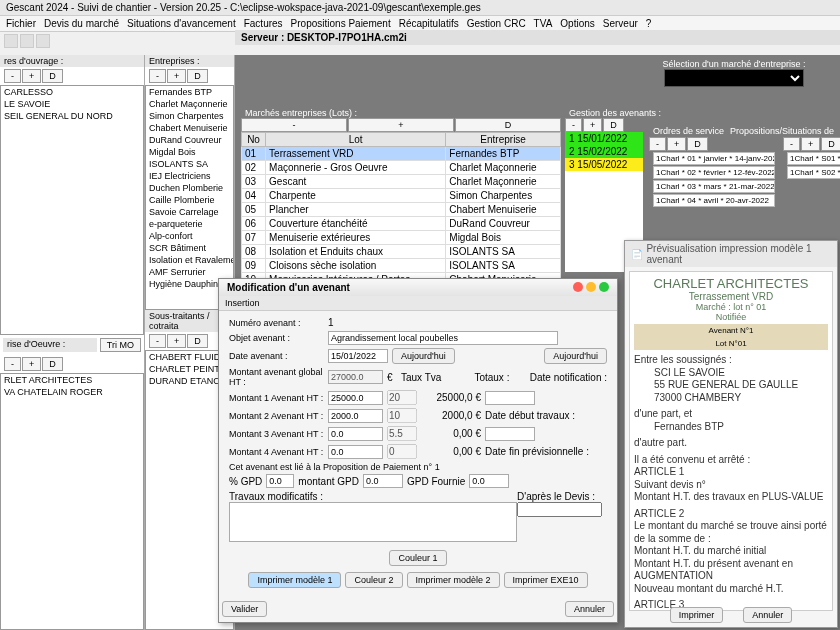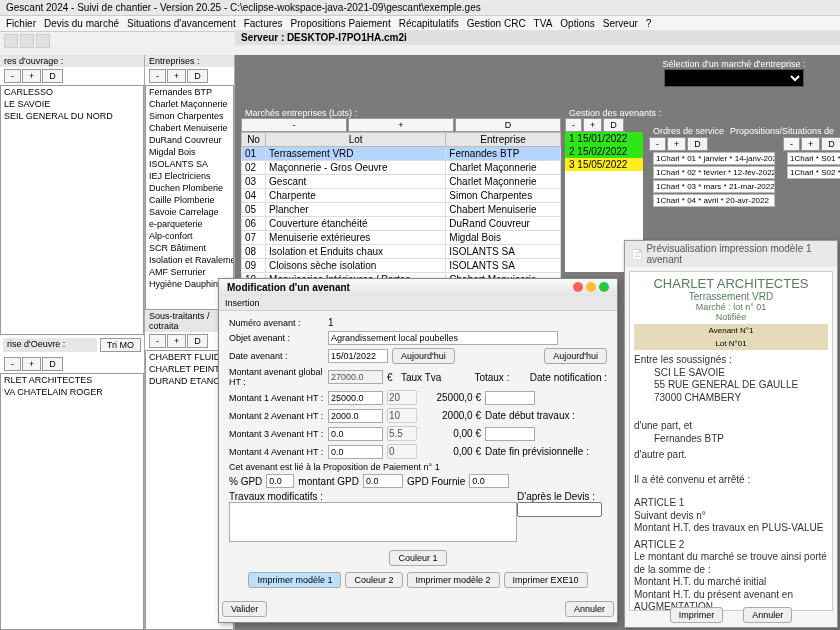--- a/index.html
+++ b/index.html
@@ -399,26 +399,26 @@
       <div style="font-size:10px">Terrassement VRD</div>
       <div style="font-size:9px">Marché : lot n° 01</div>
       <div style="font-size:9px">Notifiée</div>
     </div>
     <div class="preview-band">Avenant N°1</div>
     <div class="preview-band" style="margin-top:-2px">Lot N°01</div>
     <div class="preview-small">
       <div>Entre les soussignés :</div>
       <div style="margin-left:20px">SCI LE SAVOIE</div>
       <div style="margin-left:20px">55 RUE GENERAL DE GAULLE</div>
-      <div style="margin-left:20px;margin-bottom:16px">73000 CHAMBERY</div>
+      <div style="margin-left:20px;margin-bottom:4px">73000 CHAMBERY</div>
       <div>d'une part, et</div>
       <div style="margin-left:20px;margin-bottom:4px">Fernandes BTP</div>
       <div>d'autre part.</div>
-      <div style="margin-top:12px">Il a été convenu et arrêté :</div>
-      <div style="margin-top:11px">ARTICLE 1</div>
+      <div style="margin-top:4px">Il a été convenu et arrêté :</div>
+      <div style="margin-top:0">ARTICLE 1</div>
       <div>Suivant devis n°</div>
       <div>Montant H.T. des travaux en PLUS-VALUE</div>
       <div style="margin-top:4px">ARTICLE 2</div>
       <div>Le montant du marché se trouve ainsi porté de la somme de :</div>
       <div>Montant H.T. du marché initial</div>
       <div>Montant H.T. du présent avenant en AUGMENTATION</div>
       <div>Nouveau montant du marché H.T.</div>
       <div style="margin-top:4px">ARTICLE 3</div>
 
     </div>

